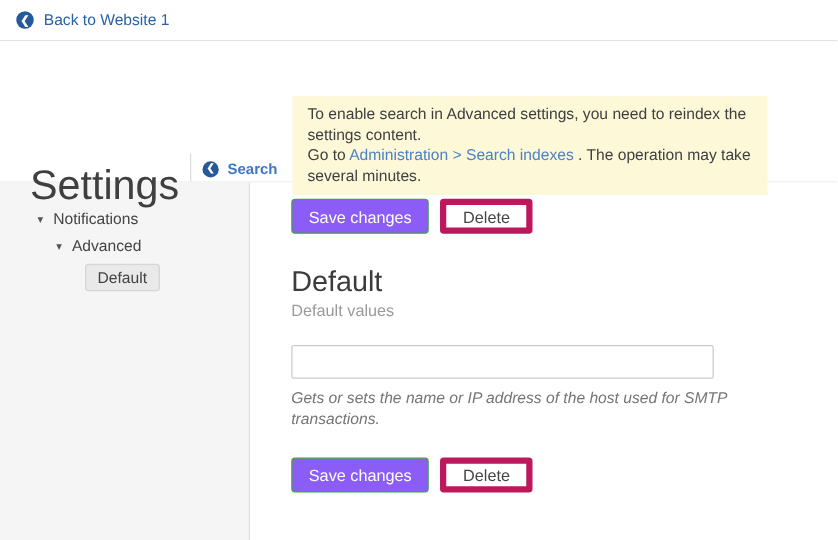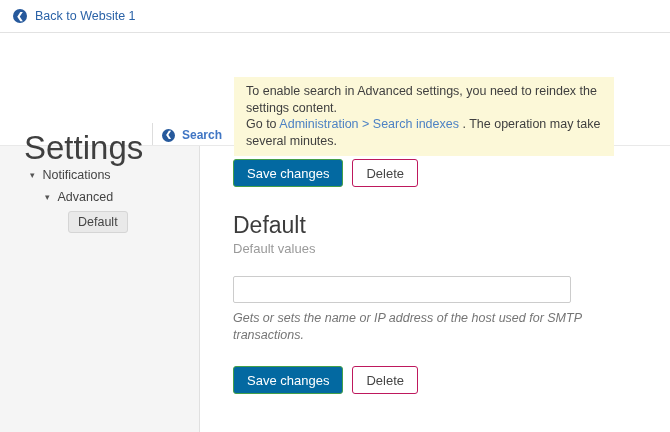--- a/index.html
+++ b/index.html
@@ -26,22 +26,22 @@
   .tree-item { display:flex; align-items:center; gap:8px; font-size:12.5px; color:#444; height:22px; cursor:pointer; }
   .lvl0 { padding-left:30px; }
   .lvl1 { padding-left:45px; }
   .lvl2 { padding-left:68px; height:auto; margin-top:3px; }
   .caret { font-size:9px; color:#555; line-height:1; }
   .tree-selected { background:#e9e9e9; border:1px solid #d5d5d5; border-radius:3px; padding:3px 9px; font-size:12.5px; color:#444; }
 
   .main { flex:1; padding:13px 0 0 33px; background:#fff; }
   .btn-row { display:flex; gap:9px; }
   .btn { font-family:inherit; font-size:13px; height:28px; padding:0 13px; border-radius:3px; cursor:pointer; }
-  .btn.green { background:#0369a1; border:1px solid #45a049; color:#fff; }
-  .btn.plain { background:#fff; border:1px solid #be185d; color:#454545; }
+  .btn.green { background:#8b5cf6; border:1px solid #45a049; color:#fff; }
+  .btn.plain { background:#fff; border:5px solid #be185d; color:#454545; }
   .main h2 { margin-top:26px; font-size:23px; font-weight:400; color:#3c3c3c; line-height:1.1; }
   .subtitle { margin-top:3px; font-size:13px; color:#9a9a9a; }
   .field { margin-top:20px; }
   .label-row { font-size:13px; }
   .field-label { font-weight:700; color:#333; }
   .help-mark { color:#999; font-size:12px; margin-left:4px; cursor:pointer; text-decoration:none; }
   .text-input { display:block; margin-top:6px; width:338px; height:27px; border:1px solid #ccc; border-radius:2px;
                 padding:0 8px; font-family:inherit; font-size:13px; color:#333; background:#fff; }
   .desc { margin-top:7px; width:365px; font-size:12.5px; line-height:16.5px; color:#757575;font-style:italic; }
   .btn-row.footer { margin-top:23px; }

